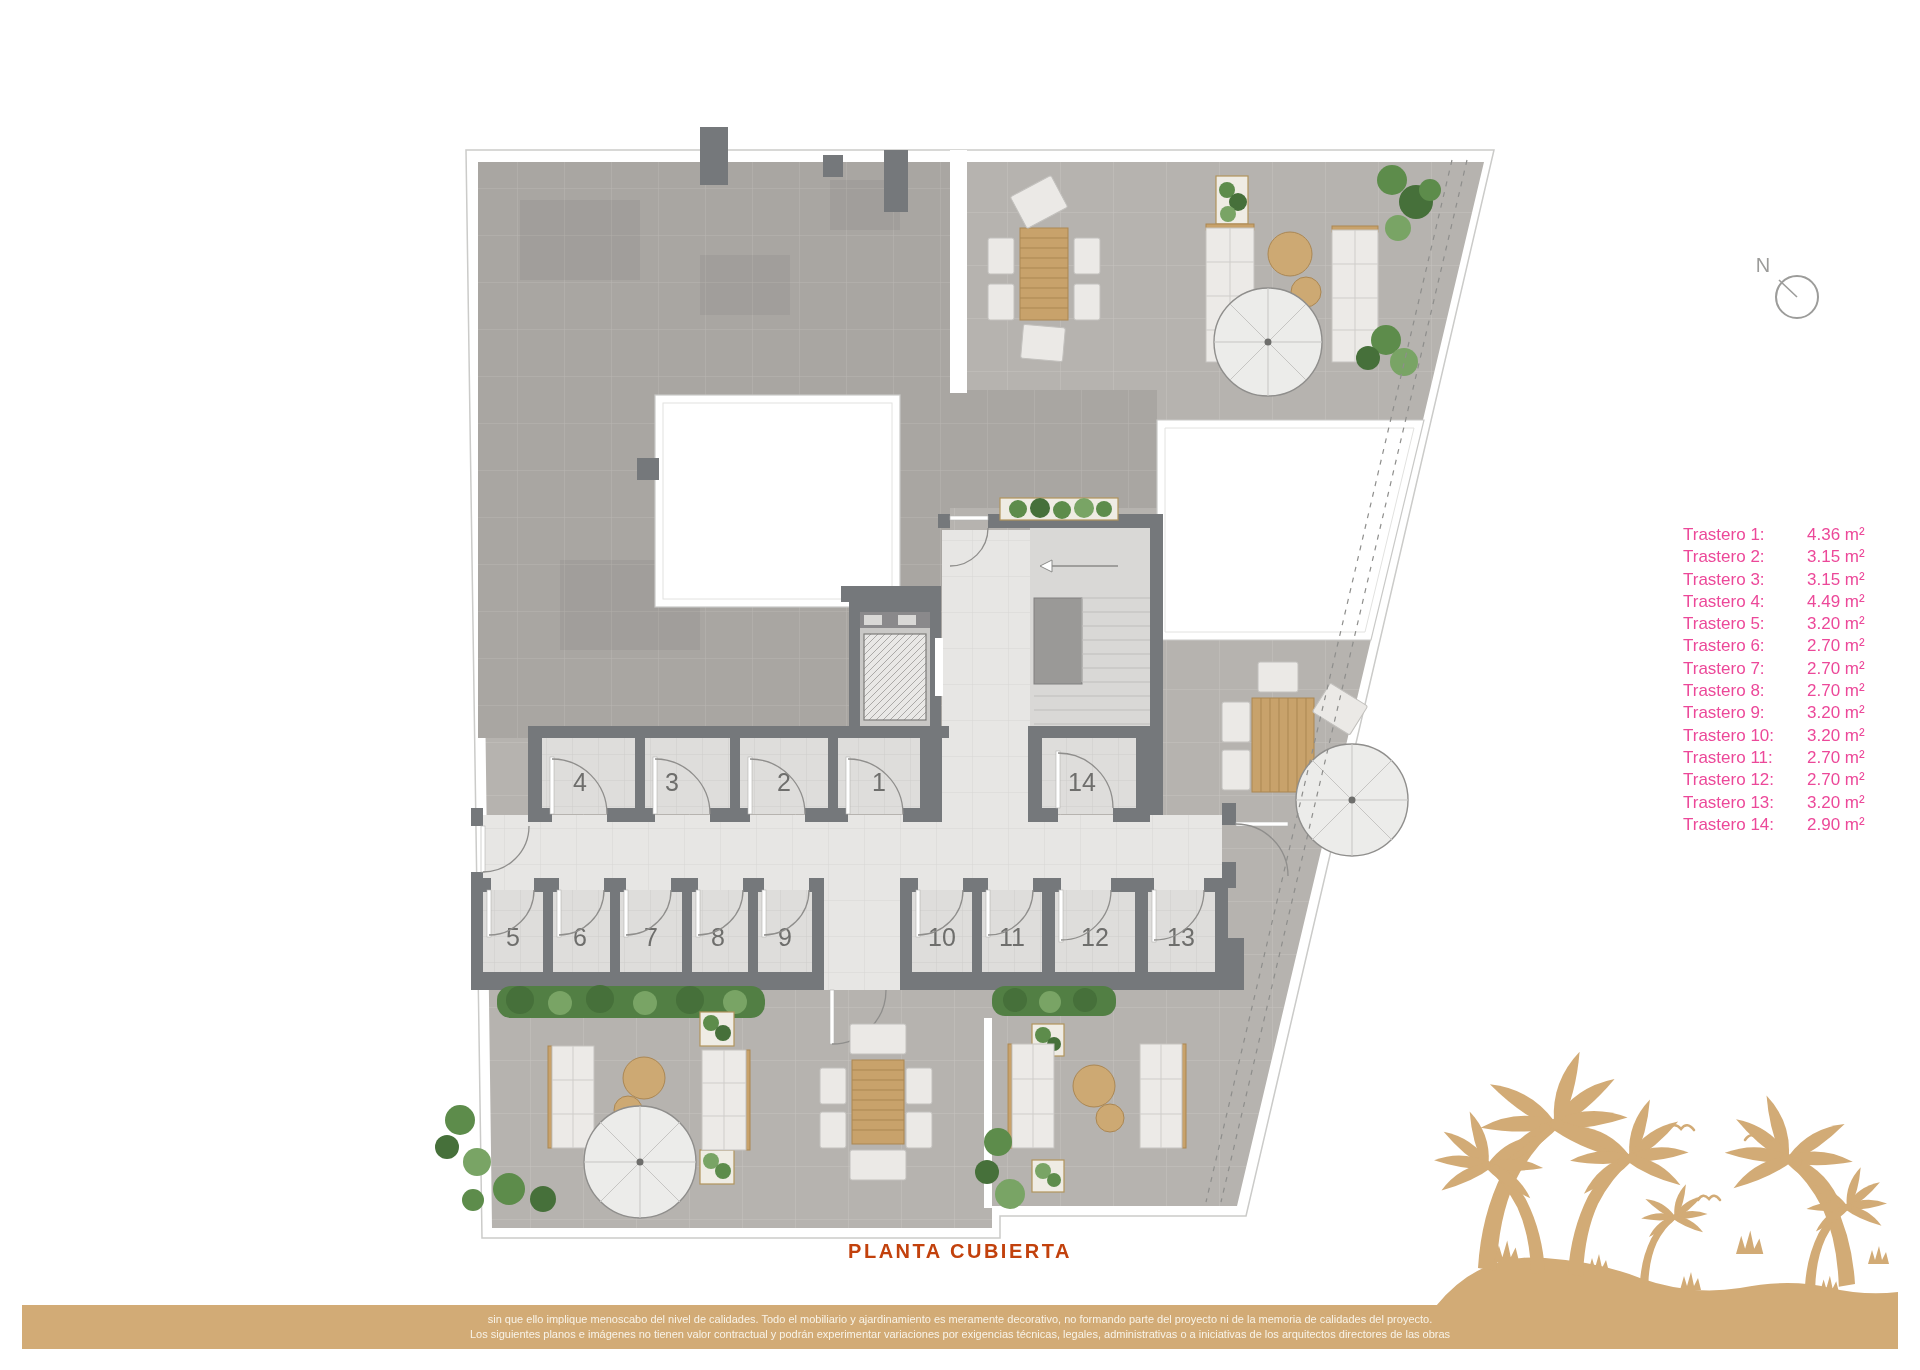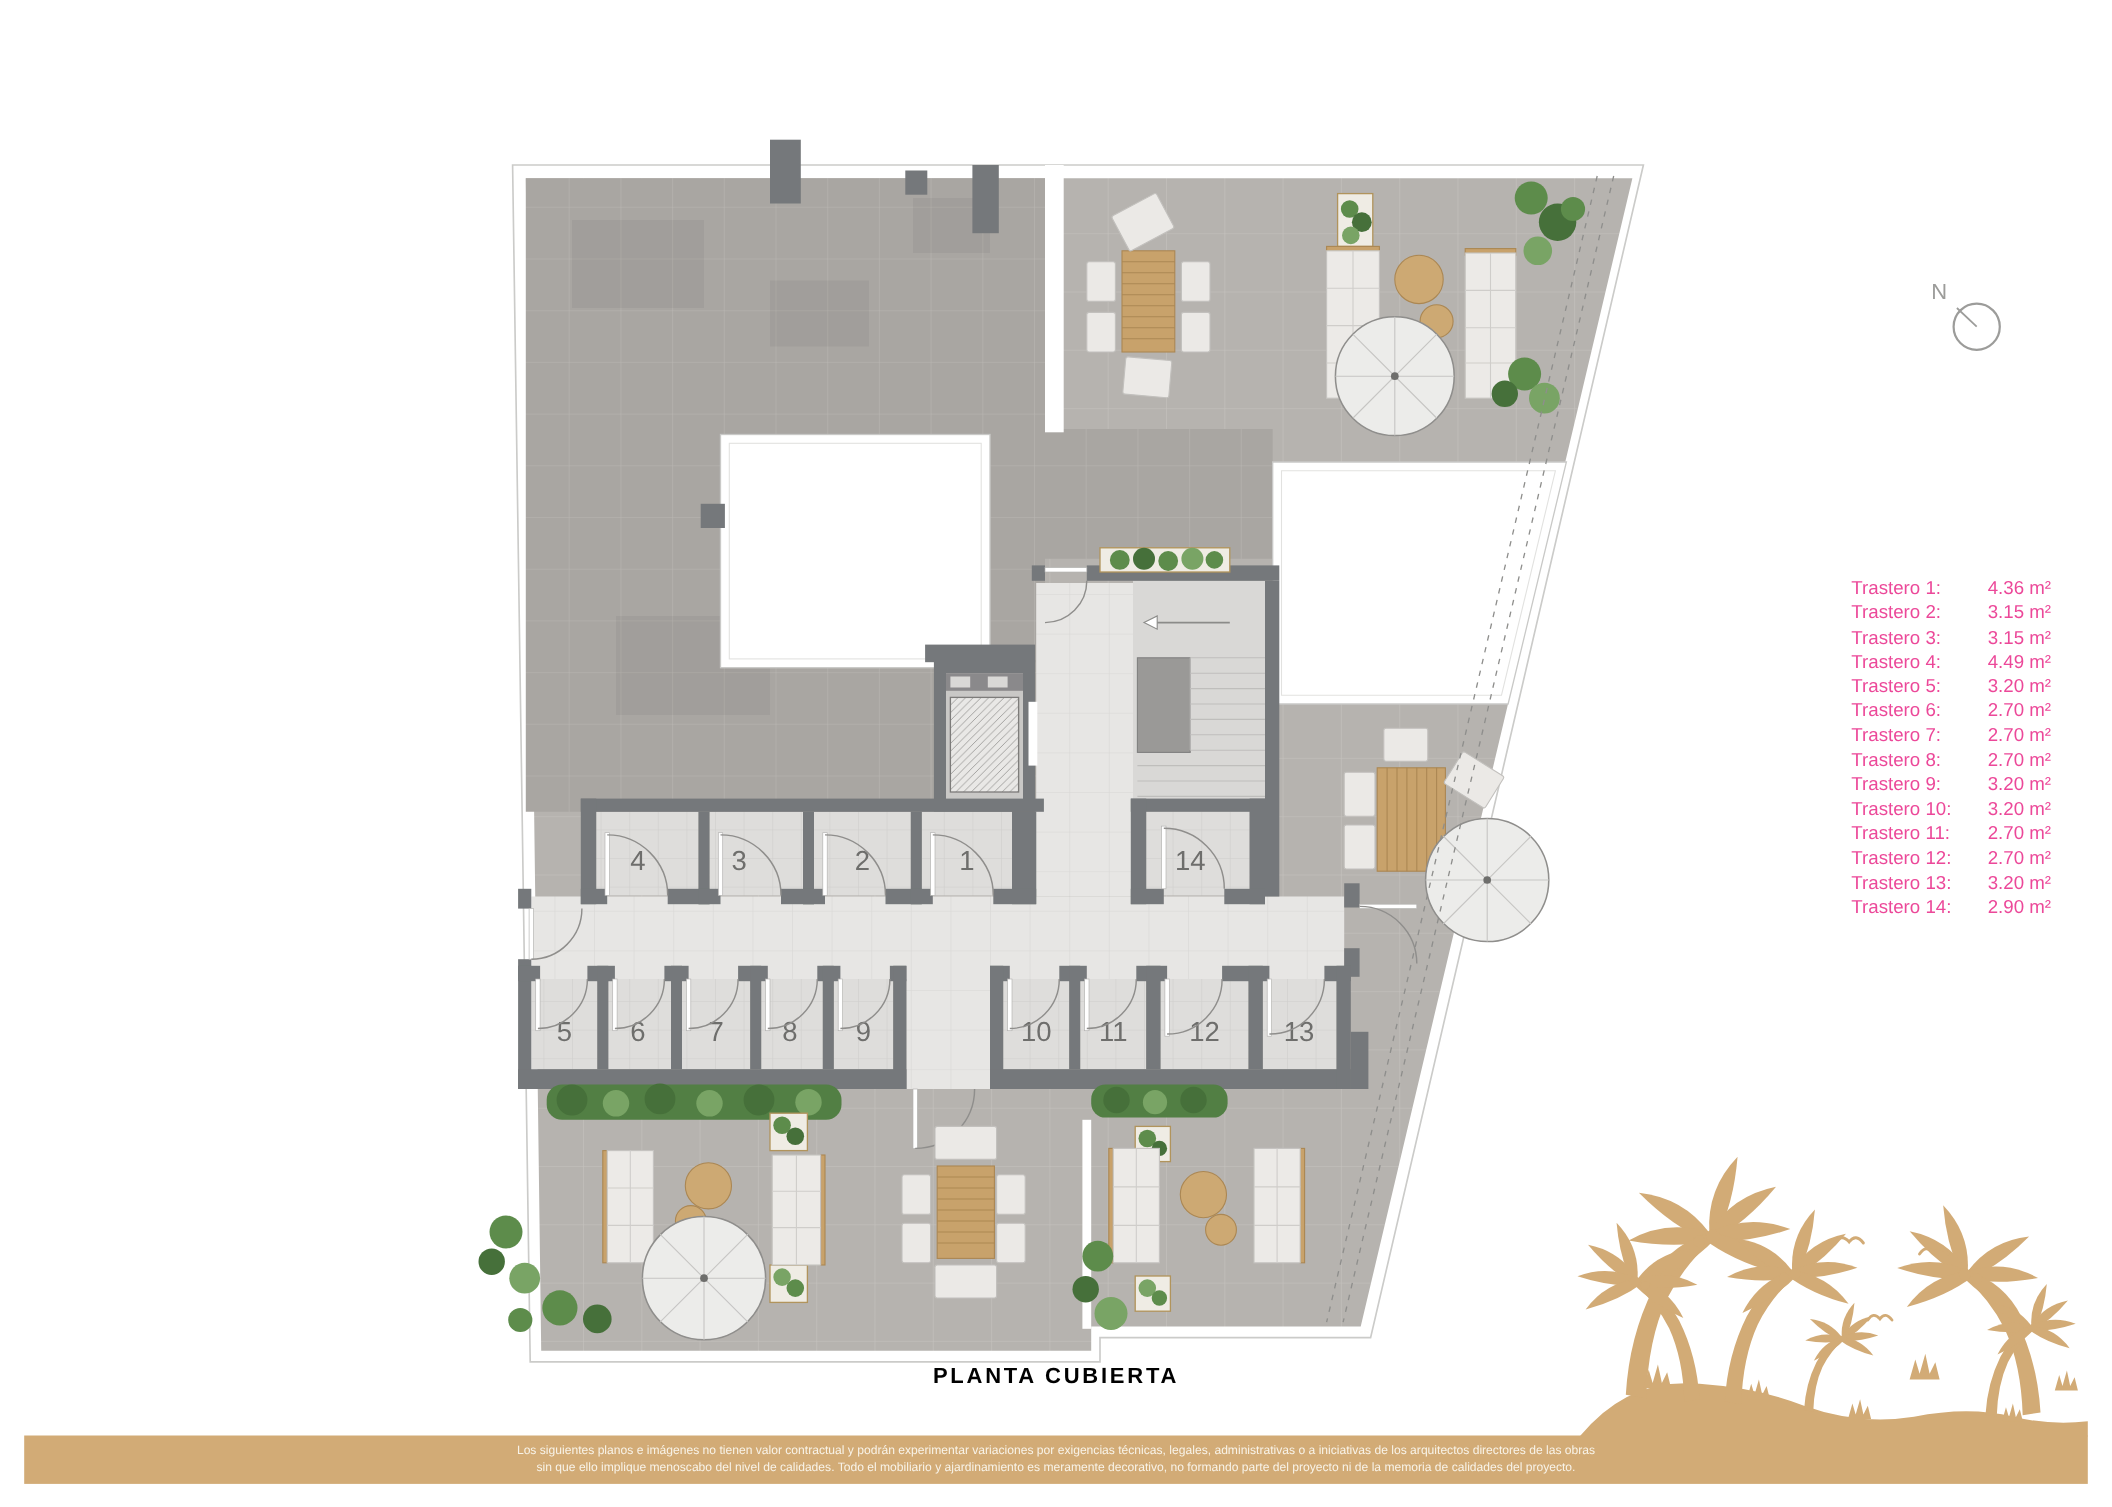--- a/index.html
+++ b/index.html
@@ -24,31 +24,31 @@
   .bush{fill:#5d8c4b;}
   .bushD{fill:#46703a;}
   .bushL{fill:#79a465;}
   .planter{fill:#efece4;stroke:#b1945c;stroke-width:1.2;}
   .hedge{fill:#527f44;}
   .tread{stroke:#bfbebc;stroke-width:1;}
   .legend{position:absolute;left:1683px;top:524px;color:#ec4899;font-size:17px;line-height:22.3px;}
   .legend-row{display:flex;}
   .legend-label{flex:0 0 124px;}
   .page-title{position:absolute;left:710px;top:1240px;width:500px;text-align:center;
-    font-size:20px;font-weight:bold;letter-spacing:2.5px;color:#000000;}
+    font-size:20px;font-weight:bold;letter-spacing:2.5px;color:#c2410c;}
   .footer-bar{position:absolute;left:22px;top:1305px;width:1876px;height:44px;background:#d2ab76;
     color:#f8f3e8;text-align:center;font-size:11px;line-height:15px;padding-top:7px;box-sizing:border-box;}
   .tan{fill:#d2ab76;}
 </style>
 </head>
 <body>
 
 <div class="footer-bar">
+  <div>sin que ello implique menoscabo del nivel de calidades. Todo el mobiliario y ajardinamiento es meramente decorativo, no formando parte del proyecto ni de la memoria de calidades del proyecto.</div>
   <div>Los siguientes planos e imágenes no tienen valor contractual y podrán experimentar variaciones por exigencias técnicas, legales, administrativas o a iniciativas de los arquitectos directores de las obras</div>
-  <div>sin que ello implique menoscabo del nivel de calidades. Todo el mobiliario y ajardinamiento es meramente decorativo, no formando parte del proyecto ni de la memoria de calidades del proyecto.</div>
 </div>
 
 <svg id="plan-svg" width="1920" height="1370" viewBox="0 0 1920 1370">
   <defs>
     <pattern id="patDark" width="47" height="47" patternUnits="userSpaceOnUse">
       <rect width="47" height="47" fill="#a9a6a2"></rect>
       <path d="M47 0H0V47" fill="none" stroke="#bab7b3" stroke-width="1"></path>
     </pattern>
     <pattern id="patMed" width="53" height="53" patternUnits="userSpaceOnUse">
       <rect width="53" height="53" fill="#b6b3af"></rect>

